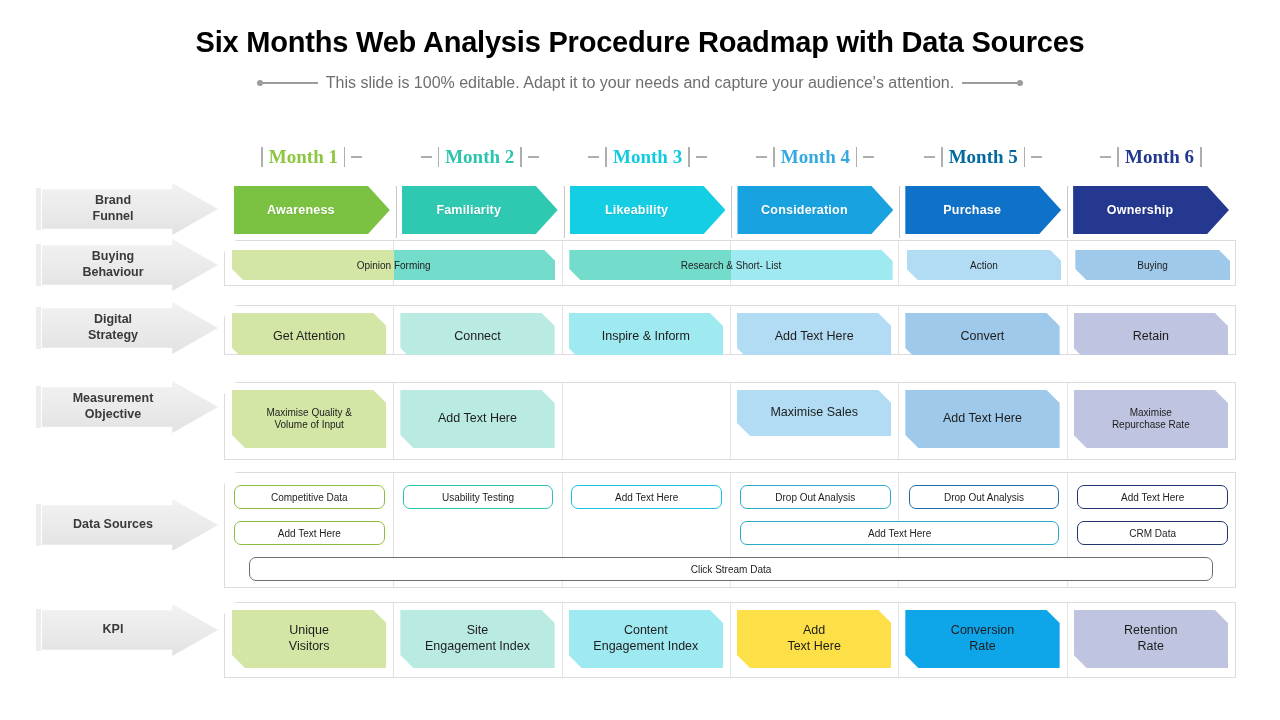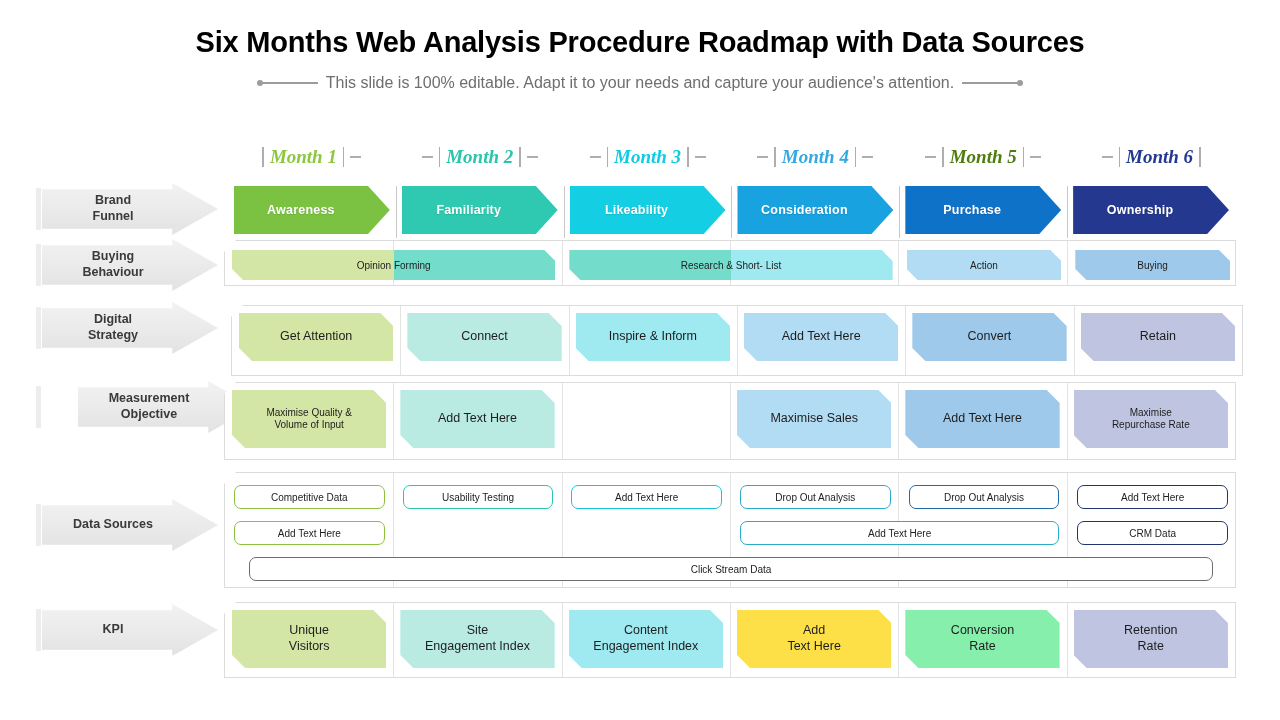--- a/index.html
+++ b/index.html
@@ -24,21 +24,21 @@
   .sub-rule{display:flex;align-items:center;}
   .sub-rule .dot{width:6px;height:6px;border-radius:50%;background:#9c9c9c;}
   .sub-rule .bar{width:55px;height:1.5px;background:#9c9c9c;}
 
   
   .months{position:absolute;top:140px;left:228px;width:1007px;height:34px;display:flex;}
   .month-cell{flex:1;display:flex;align-items:center;justify-content:center;gap:6px;}
   .tick{width:1.5px;height:20px;background:#aeaeae;}
   .tick.short{height:1.5px;width:11px;background:#aeaeae;}
   .month-label{
-    font-family:"Liberation Serif", serif;font-size:19px;font-weight:bold;white-space:nowrap;font-style:italic;
+    font-family:"Liberation Serif", serif;font-size:19px;font-weight:bold;white-space:nowrap;
   }
 
   
   .rail{position:absolute;left:36px;top:178px;width:190px;}
   .rail-item{position:relative;display:flex;align-items:flex-end;}
   .rail-bar{position:absolute;left:0;top:50%;transform:translateY(-50%);width:5px;height:42px;background:#ededed;}
   .rail-arrow{
     position:relative;height:52px;width:176px;margin-left:6px;
     display:flex;align-items:center;justify-content:center;
     background:linear-gradient(180deg,#f2f2f2 0%,#eaeaea 55%,#e2e2e2 100%);
@@ -139,21 +139,21 @@
       <div class="month-cell">
         <span class="tick short"></span>
         <span class="tick"></span>
         <span class="month-label" style="color: rgb(52, 168, 224);">Month 4</span>
         <span class="tick"></span>
         <span class="tick short"></span>
       </div>
       <div class="month-cell">
         <span class="tick short"></span>
         <span class="tick"></span>
-        <span class="month-label" style="color: #4d7c0f;">Month 5</span>
+        <span class="month-label" style="color: #0369a1;">Month 5</span>
         <span class="tick"></span>
         <span class="tick short"></span>
       </div>
       <div class="month-cell">
         <span class="tick short"></span>
         <span class="tick"></span>
         <span class="month-label" style="color: rgb(35, 57, 143);">Month 6</span>
         <span class="tick"></span>
       </div>
     </div>
@@ -170,21 +170,21 @@
         <div class="rail-arrow">
           <span>Buying<br>Behaviour</span>
         </div>
       </div>
       <div class="rail-item" style="position: absolute; left: 0px; top: 302px; width: 190px;">
         <div class="rail-bar"></div>
         <div class="rail-arrow">
           <span>Digital<br>Strategy</span>
         </div>
       </div>
-      <div class="rail-item" style="position: absolute; left: 0px; top: 381px; width: 190px; padding-left: 36px;">
+      <div class="rail-item" style="position: absolute; left: 0px; top: 381px; width: 190px;">
         <div class="rail-bar"></div>
         <div class="rail-arrow">
           <span>Measurement<br>Objective</span>
         </div>
       </div>
       <div class="rail-item" style="position: absolute; left: 0px; top: 499px; width: 190px;">
         <div class="rail-bar"></div>
         <div class="rail-arrow">
           <span>Data Sources</span>
         </div>
@@ -262,21 +262,21 @@
           <span>Research &amp; Short- List</span>
         </div>
         <div class="spanbar" style="left: 681.667px; width: 154.667px; top: 9px; height: 30px; background: rgb(178, 220, 243);">
           <span>Action</span>
         </div>
         <div class="spanbar" style="left: 850.333px; width: 154.667px; top: 9px; height: 30px; background: rgb(159, 201, 234);">
           <span>Buying</span>
         </div>
         <div class="spanbar" style="left: 1019px; width: 154.667px; top: 9px; height: 30px; background: rgb(191, 197, 224);"></div>
       </div>
-      <div class="panel" style="top: 305px; height: 71px; margin-left: 7px;">
+      <div class="panel" style="top: 305px; height: 50px;">
         <div class="panel-inner">
           <div class="pcell">
             <div class="chip" style="top: 7px; height: 48px; background: rgb(212, 230, 165);">
               <span>Get Attention</span>
             </div>
           </div>
           <div class="pcell">
             <div class="gridline" style="left: 0px;"></div>
             <div class="chip" style="top: 7px; height: 48px; background: rgb(185, 235, 227);">
               <span>Connect</span>
@@ -319,21 +319,21 @@
             <div class="gridline" style="left: 0px;"></div>
             <div class="chip" style="top: 7px; height: 58px; background: rgb(185, 235, 227);">
               <span>Add Text Here</span>
             </div>
           </div>
           <div class="pcell">
             <div class="gridline" style="left: 0px;"></div>
           </div>
           <div class="pcell">
             <div class="gridline" style="left: 0px;"></div>
-            <div class="chip" style="top: 7px; height: 58px; background: rgb(178, 220, 243);">
+            <div class="chip" style="top: 7px; height: 46px; background: rgb(178, 220, 243);">
               <span>Maximise Sales</span>
             </div>
           </div>
           <div class="pcell">
             <div class="gridline" style="left: 0px;"></div>
             <div class="chip" style="top: 7px; height: 58px; background: rgb(159, 201, 234);">
               <span>Add Text Here</span>
             </div>
           </div>
           <div class="pcell">
@@ -364,21 +364,21 @@
             </div>
           </div>
           <div class="pcell">
             <div class="gridline" style="left: 0px;"></div>
             <div class="chip" style="top: 7px; height: 58px; background: #fde047;">
               <span>Add<br>Text Here</span>
             </div>
           </div>
           <div class="pcell">
             <div class="gridline" style="left: 0px;"></div>
-            <div class="chip" style="top: 7px; height: 58px; background: #86efac;">
+            <div class="chip" style="top: 7px; height: 58px; background: #0ea5e9;">
               <span>Conversion<br>Rate</span>
             </div>
           </div>
           <div class="pcell">
             <div class="gridline" style="left: 0px;"></div>
             <div class="chip" style="top: 7px; height: 58px; background: rgb(191, 197, 224);">
               <span>Retention<br>Rate</span>
             </div>
           </div>
         </div>

